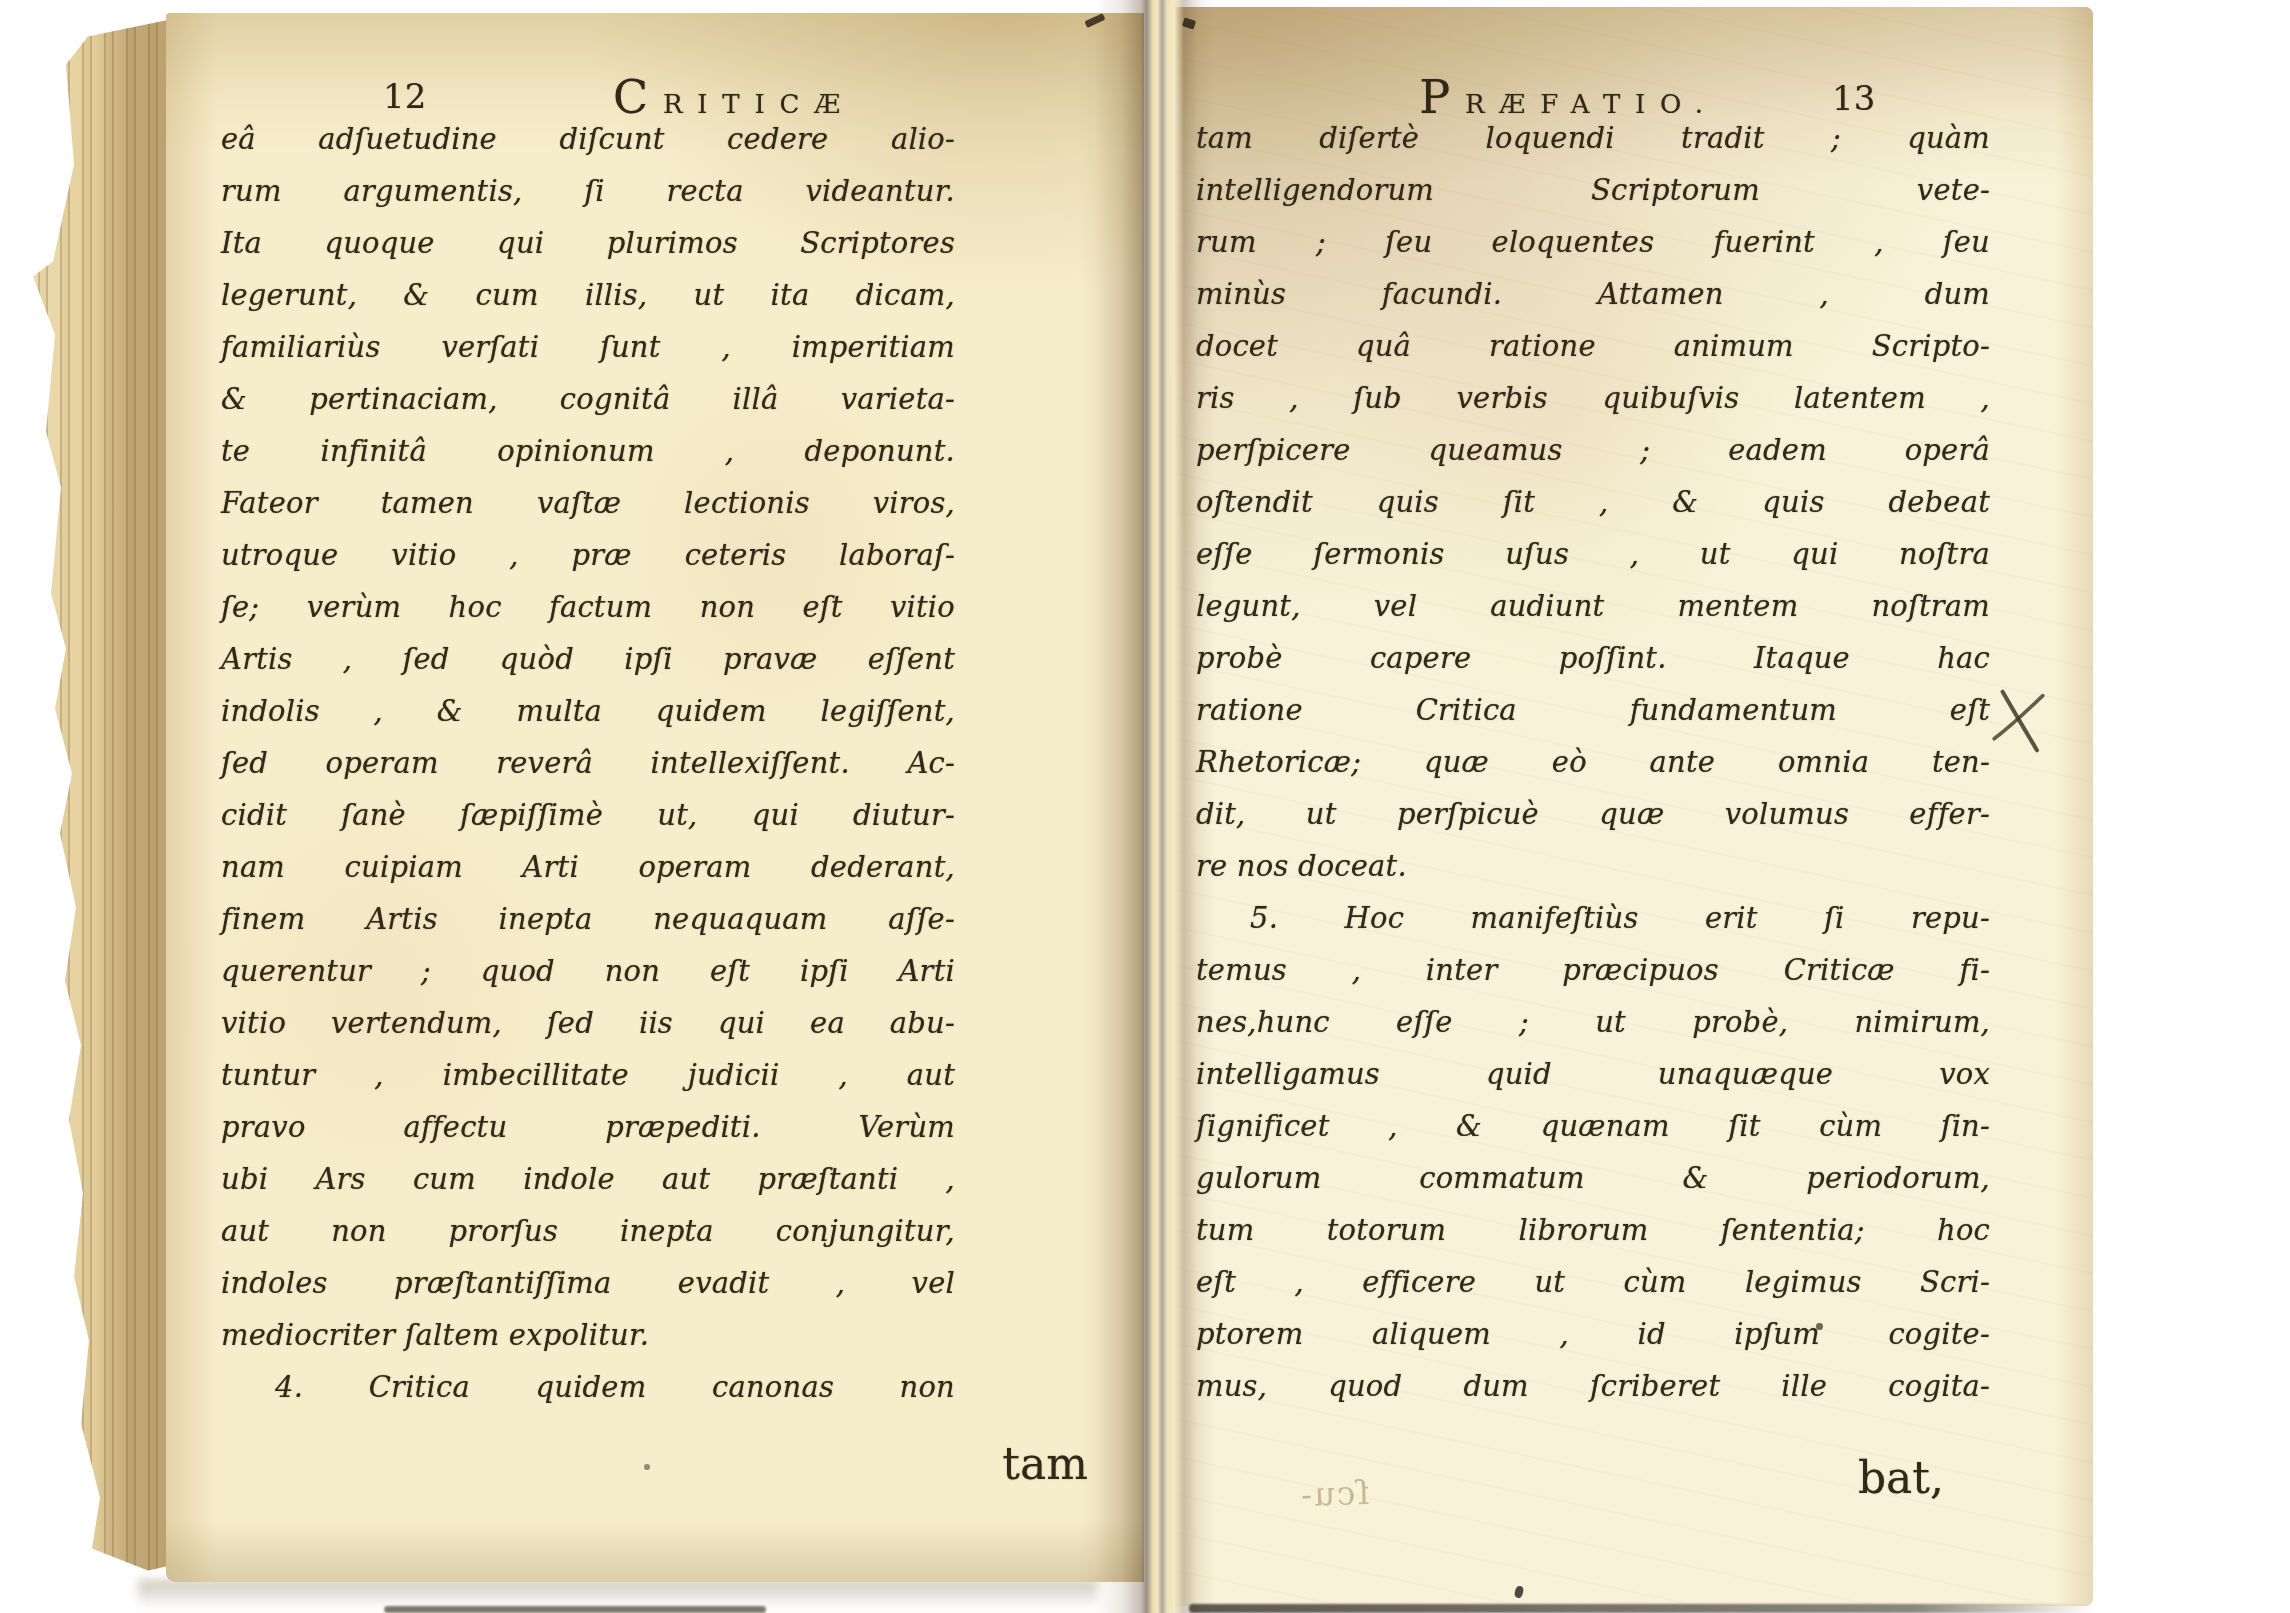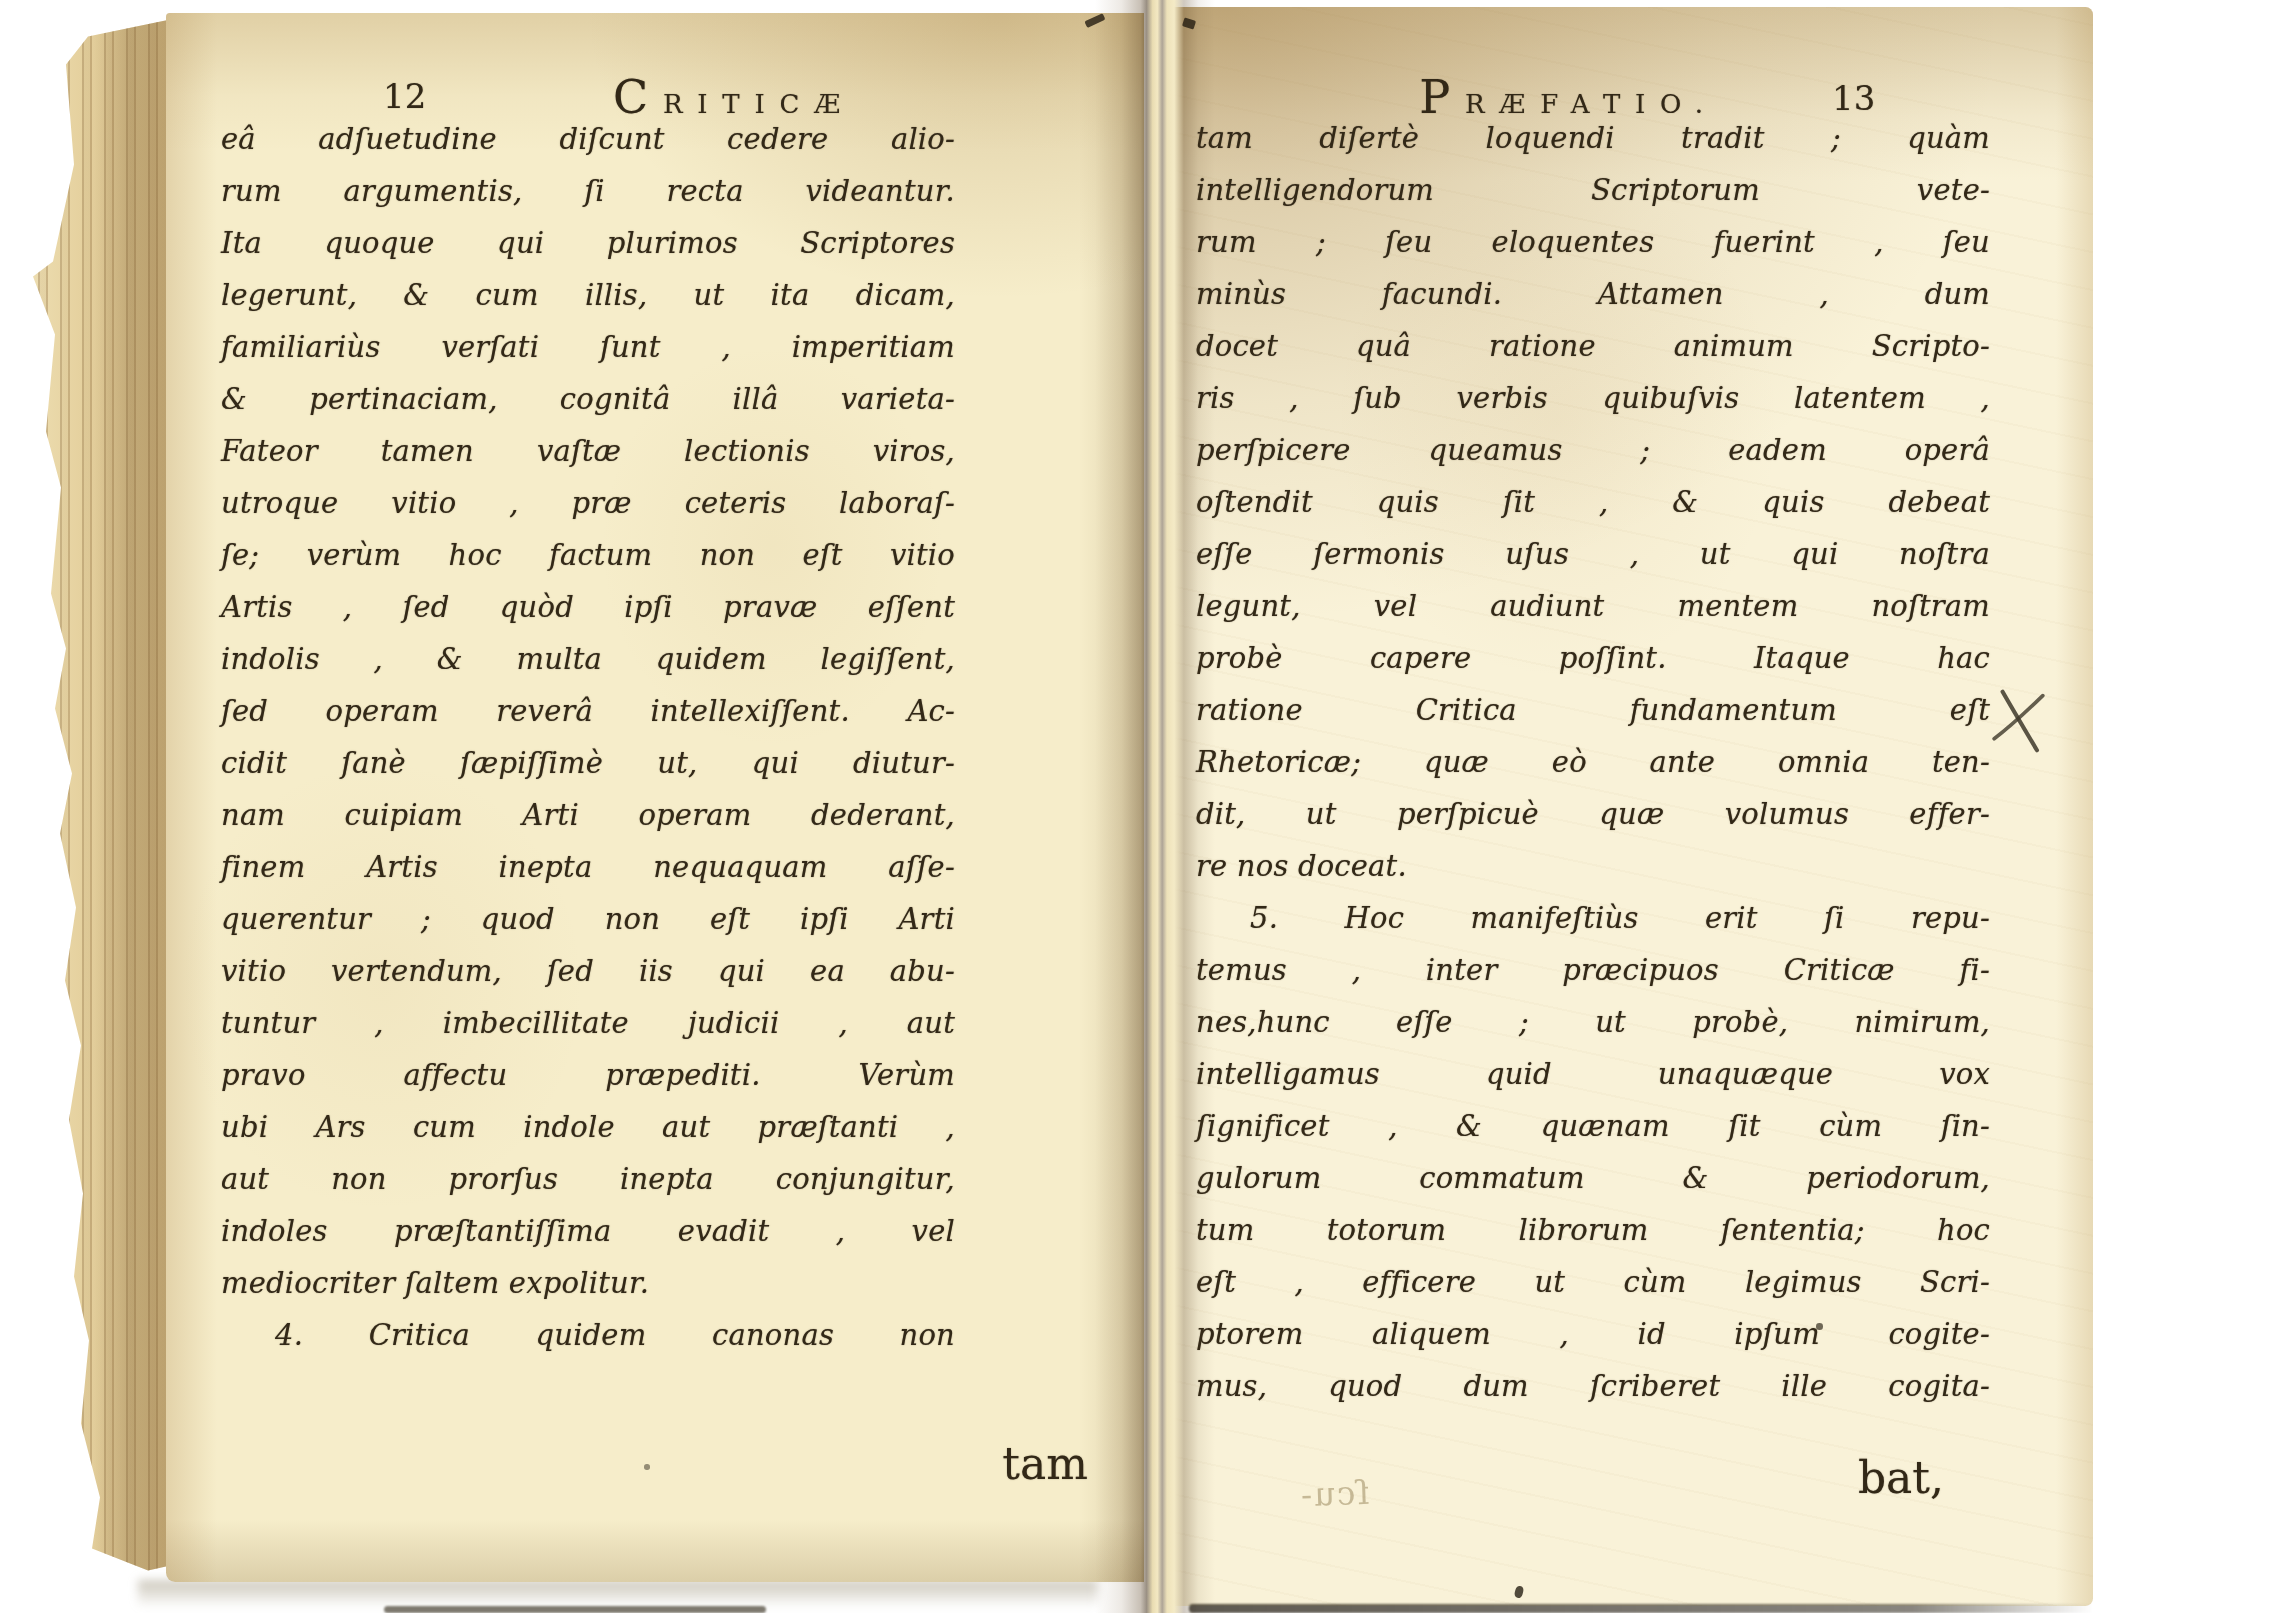--- a/index.html
+++ b/index.html
@@ -149,20 +149,21 @@
         <span class="runhead">CRITICÆ</span>
       </div>
     </div>
     <div class="pagebody">
         <div class="tline justify">eâ adſuetudine diſcunt cedere alio-</div>
         <div class="tline justify">rum argumentis, ſi recta videantur.</div>
         <div class="tline justify">Ita quoque qui plurimos Scriptores</div>
         <div class="tline justify">legerunt, &amp; cum illis, ut ita dicam,</div>
         <div class="tline justify">familiariùs verſati ſunt , imperitiam</div>
         <div class="tline justify">&amp; pertinaciam, cognitâ illâ varieta-</div>
+        <div class="tline justify">te infinitâ opinionum , deponunt.</div>
         <div class="tline justify">Fateor tamen vaſtæ lectionis viros,</div>
         <div class="tline justify">utroque vitio , præ ceteris laboraſ-</div>
         <div class="tline justify">ſe; verùm hoc factum non eſt vitio</div>
         <div class="tline justify">Artis , ſed quòd ipſi pravæ eſſent</div>
         <div class="tline justify">indolis , &amp; multa quidem legiſſent,</div>
         <div class="tline justify">ſed operam reverâ intellexiſſent. Ac-</div>
         <div class="tline justify">cidit ſanè ſæpiſſimè ut, qui diutur-</div>
         <div class="tline justify">nam cuipiam Arti operam dederant,</div>
         <div class="tline justify">finem Artis inepta nequaquam aſſe-</div>
         <div class="tline justify">querentur ; quod non eſt ipſi Arti</div>

